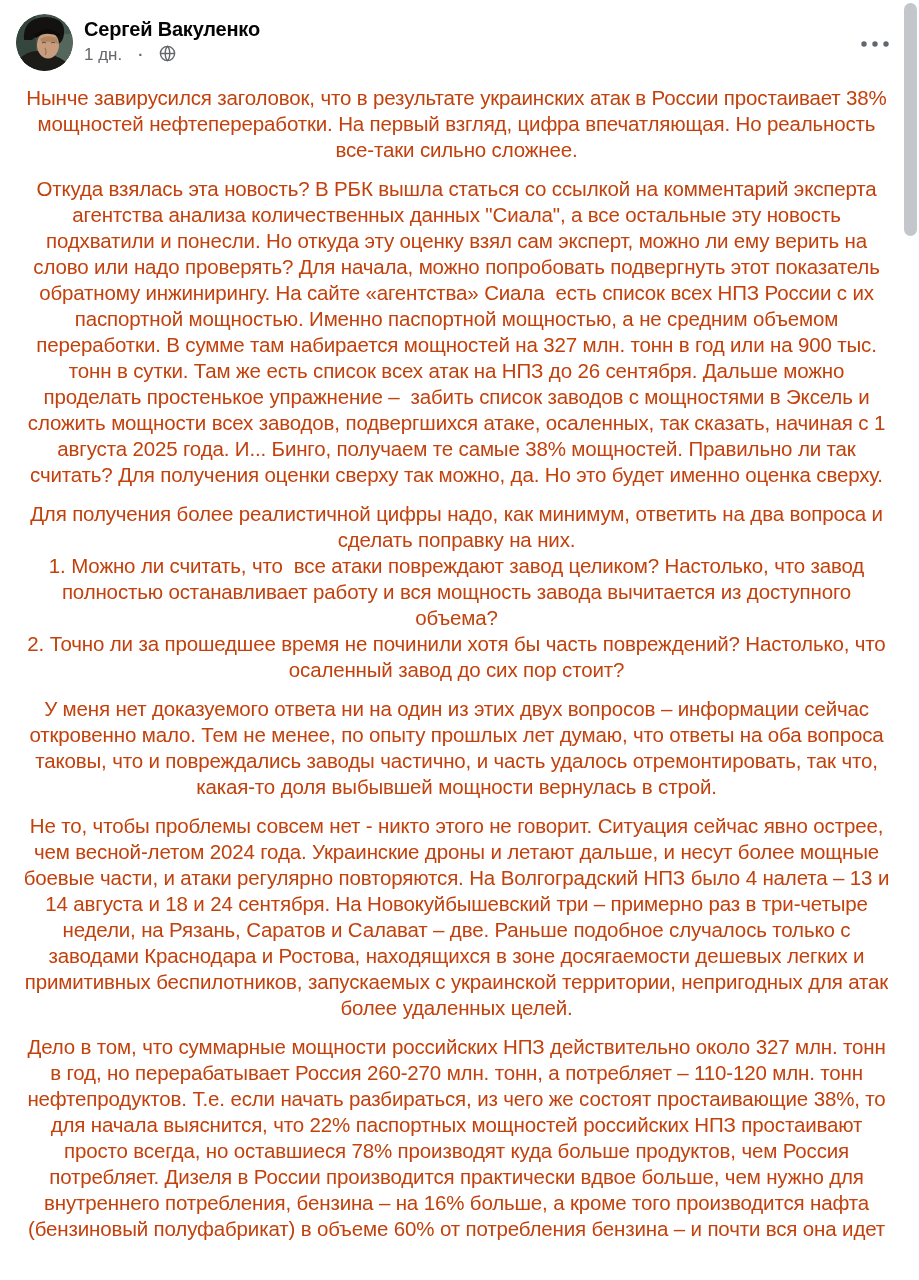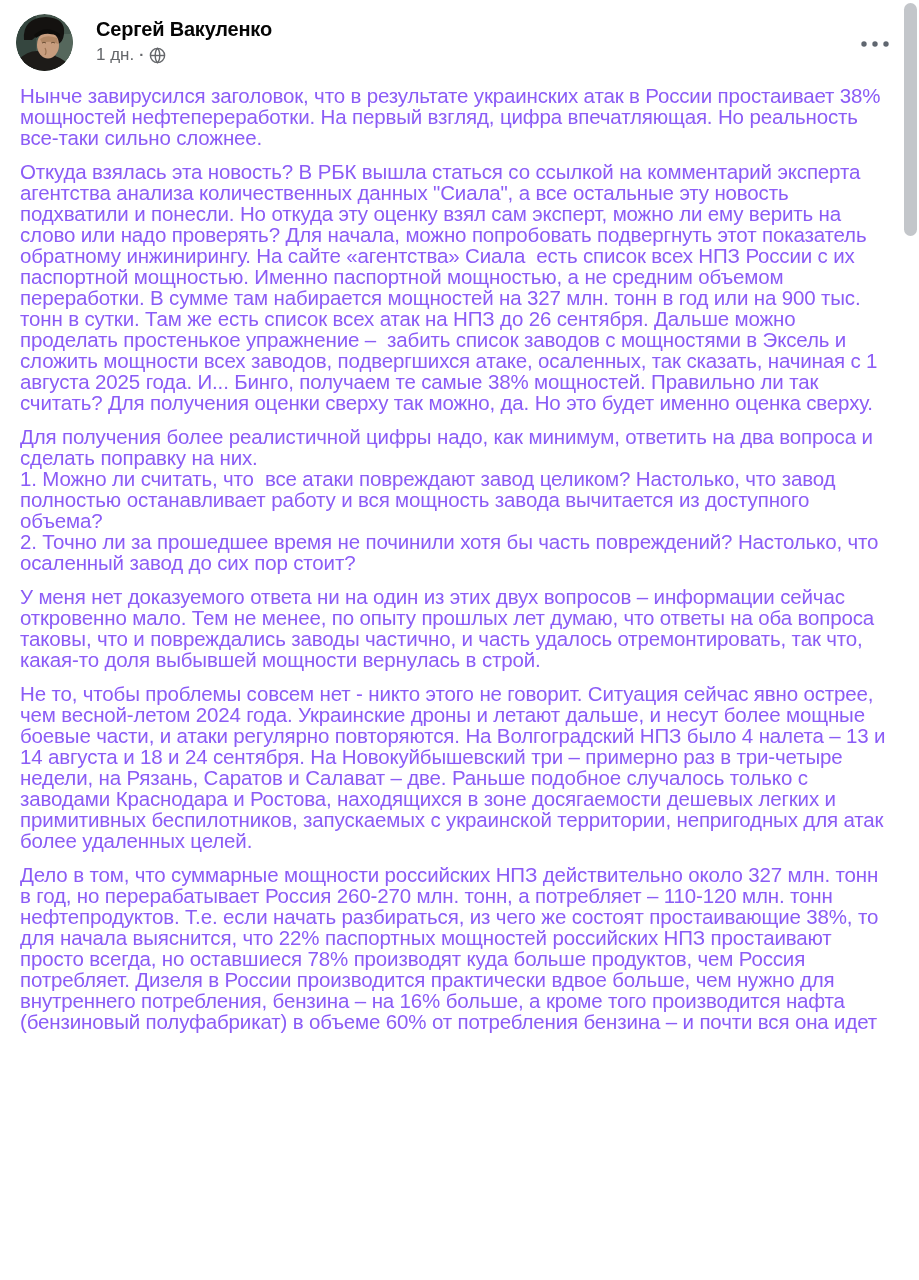--- a/index.html
+++ b/index.html
@@ -20,33 +20,32 @@
     position: relative;
   }
   .avatar {
     width: 57px; height: 57px;
     border-radius: 50%;
     overflow: hidden;
     flex: 0 0 57px;
     cursor: pointer;
   }
   .avatar svg { display: block; width: 57px; height: 57px; }
-  .header-text { margin-left: 23px; padding-top: 2px; }
+  .header-text { margin-left: 11px; padding-top: 2px; }
   .author {
     font-size: 20px;
     font-weight: 700;
     color: #050505;
     letter-spacing: -0.2px;
     line-height: 26px;
     cursor: pointer;
   }
   .meta {
     display: flex;
-    align-items: center;
-    gap: 5px;
+    gap: 16px;
     margin-top: 2px;
     font-size: 17px;
     color: #65676B;
     line-height: 22px;
   }
   .meta .sep { font-weight: 700; font-size: 15px; }
   .globe svg { display: block; width: 17px; height: 17px; margin-top: 1px; }
   .menu-btn {
     position: absolute;
     right: 26px;
@@ -60,25 +59,26 @@
   }
   .menu-btn svg { display: block; }
 
   
   .content {
     margin-top: 14px;
     padding: 0 26px 0 20px;
   }
   .content p {
     font-size: 20.5px;
-    line-height: 21px;
+    line-height: 26px;
     letter-spacing: -0.15px;
-    color: #8b5cf6;
+    color: #c2410c;
     margin-bottom: 13px;
     white-space: pre-wrap;
+    text-align: center;
   }
 
   
   .scrollbar-thumb {
     position: absolute;
     top: 3px;
     right: 2px;
     width: 13px;
     height: 233px;
     border-radius: 7px;

